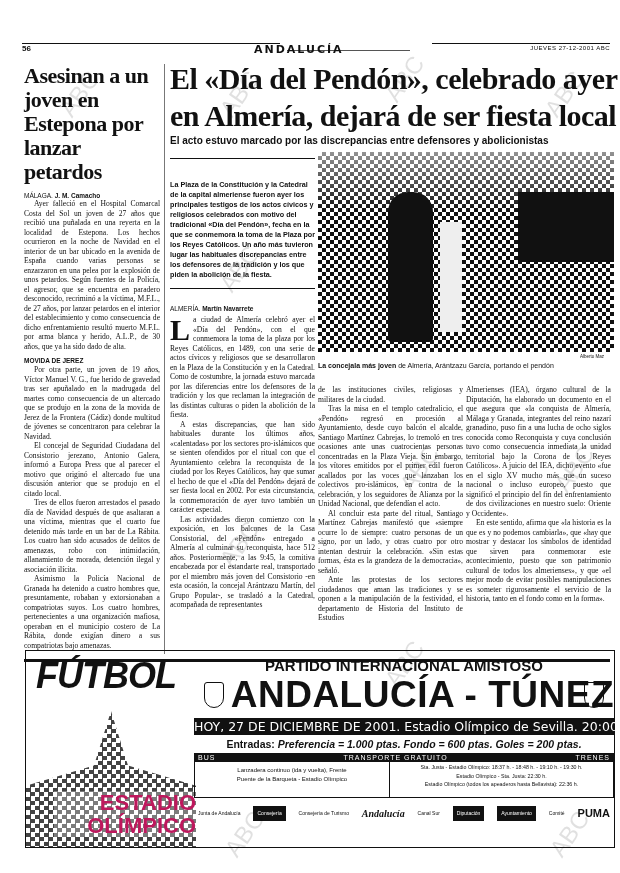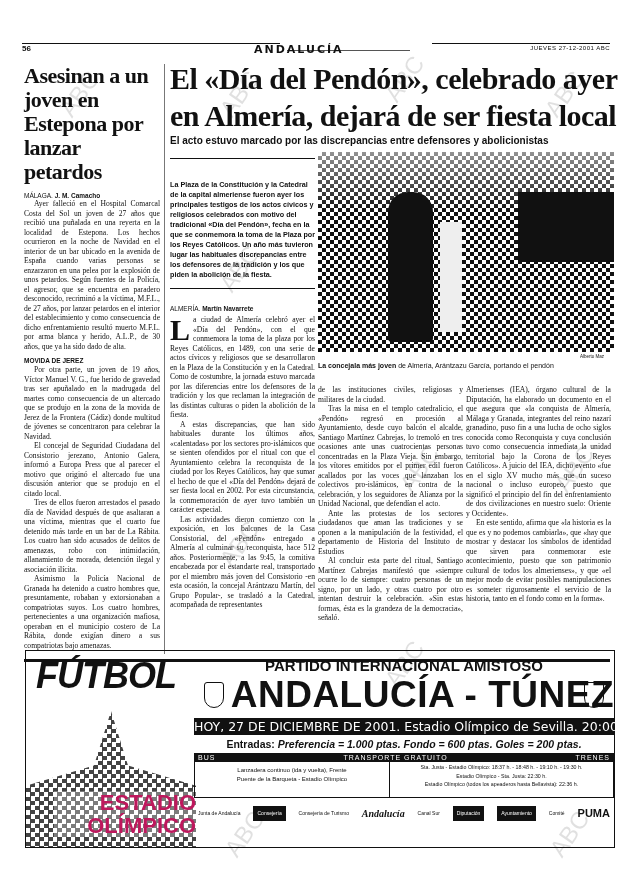--- a/index.html
+++ b/index.html
@@ -129,22 +129,22 @@
   </div>
   <span class="dropcap">L</span>
   <div>a ciudad de Almería celebró ayer el «Día del Pendón», con el que conmemora la toma de la plaza por los Reyes Católicos, en 1489, con una serie de actos cívicos y religiosos que se desarrollaron en la Plaza de la Constitución y en la Catedral. Como de costumbre, la jornada estuvo marcada por las diferencias entre los defensores de la tradición y los que reclaman la integración de las distintas culturas o piden la abolición de la fiesta.</div>
   <p>A estas discrepancias, que han sido habituales durante los últimos años, «calentadas» por los sectores pro-islámicos que se sienten ofendidos por el ritual con que el Ayuntamiento celebra la reconquista de la ciudad por los Reyes Católicos, hay que sumar el hecho de que el «Día del Pendón» dejará de ser fiesta local en 2002. Por esta circunstancia, la conmemoración de ayer tuvo también un carácter especial.</p>
   <p>Las actividades dieron comienzo con la exposición, en los balcones de la Casa Consistorial, del «Pendón» entregado a Almería al culminar su reconquista, hace 512 años. Posteriormente, a las 9:45, la comitiva encabezada por el estandarte real, transportado por el miembro más joven del Consistorio -en esta ocasión, la concejal Arántzazu Martín, del Grupo Popular-, se trasladó a la Catedral, acompañada de representantes</p>
 </div>
 
 <div class="col c3 body-text">
   <div>de las instituciones civiles, religiosas y militares de la ciudad.</div>
   <p>Tras la misa en el templo catedralicio, el «Pendón» regresó en procesión al Ayuntamiento, desde cuyo balcón el alcalde, Santiago Martínez Cabrejas, lo tremoló en tres ocasiones ante unas cuatrocientas personas concentradas en la Plaza Vieja. Sin embargo, los vítores emitidos por el primer edil fueron acallados por las voces que lanzaban los colectivos pro-islámicos, en contra de la celebración, y los seguidores de Alianza por la Unidad Nacional, que defendían el acto.</p>
+  <p>Al concluir esta parte del ritual, Santiago Martínez Cabrejas manifestó que «siempre ocurre lo de siempre: cuatro personas de un signo, por un lado, y otras cuatro por otro intentan destruir la celebración. «Sin estas formas, ésta es la grandeza de la democracia», señaló.</p>
   <p>Ante las protestas de los sectores ciudadanos que aman las tradiciones y se oponen a la manipulación de la festividad, el departamento de Historia del Instituto de Estudios</p>
-  <p>Al concluir esta parte del ritual, Santiago Martínez Cabrejas manifestó que «siempre ocurre lo de siempre: cuatro personas de un signo, por un lado, y otras cuatro por otro intentan destruir la celebración. «Sin estas formas, ésta es la grandeza de la democracia», señaló.</p>
 </div>
 
 <div class="col c4 body-text">
   <div>Almerienses (IEA), órgano cultural de la Diputación, ha elaborado un documento en el que asegura que «la conquista de Almería, Málaga y Granada, integrantes del reino nazarí granadino, puso fin a una lucha de ocho siglos conocida como Reconquista y cuya conclusión tuvo como consecuencia inmediata la unidad territorial bajo la Corona de los Reyes Católicos». A juicio del IEA, dicho evento «fue en el siglo XV mucho más que un suceso nacional o incluso europeo, puesto que significó el principio del fin del enfrentamiento de dos civilizaciones en nuestro suelo: Oriente y Occidente».</div>
   <p>En este sentido, afirma que «la historia es la que es y no podemos cambiarla», que «hay que mostrar y destacar los símbolos de identidad que sirven para conmemorar este acontecimiento, puesto que son patrimonio cultural de todos los almerienses», y que «el mejor modo de evitar posibles manipulaciones es someter rigurosamente el servicio de la historia, tanto en el fondo como en la forma».</p>
 </div>
 
 <div class="ad-rule"></div>
 
 <div class="ad">

